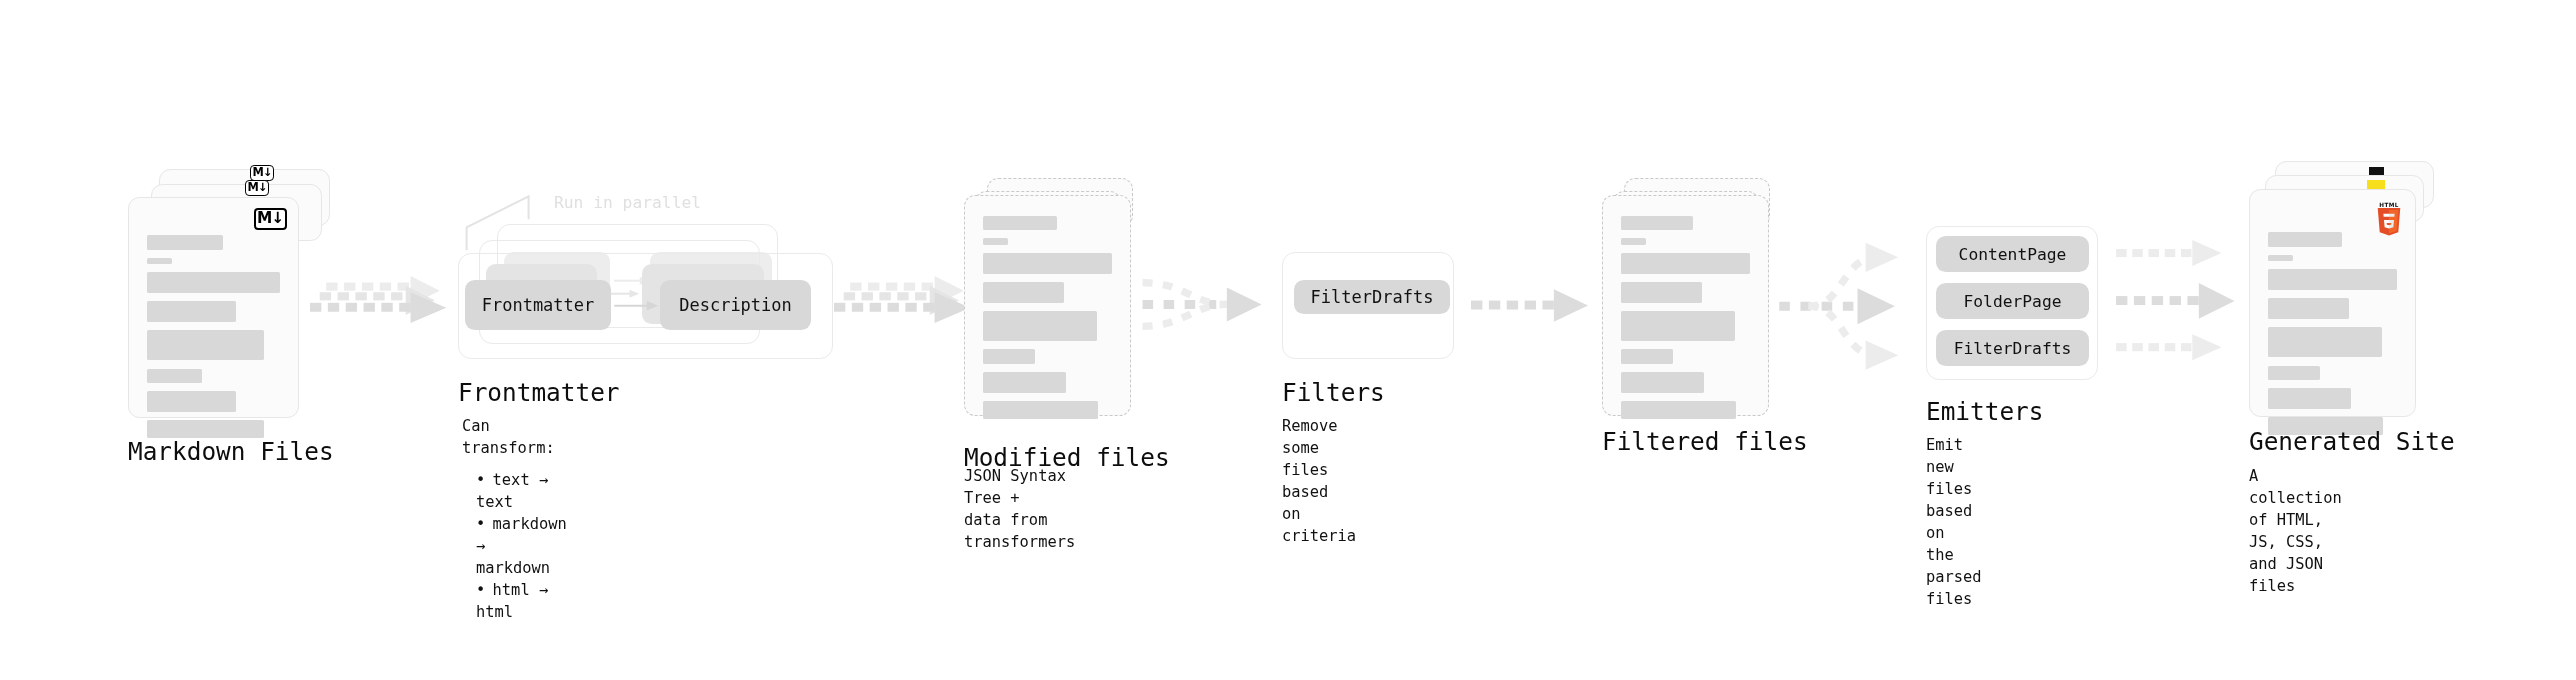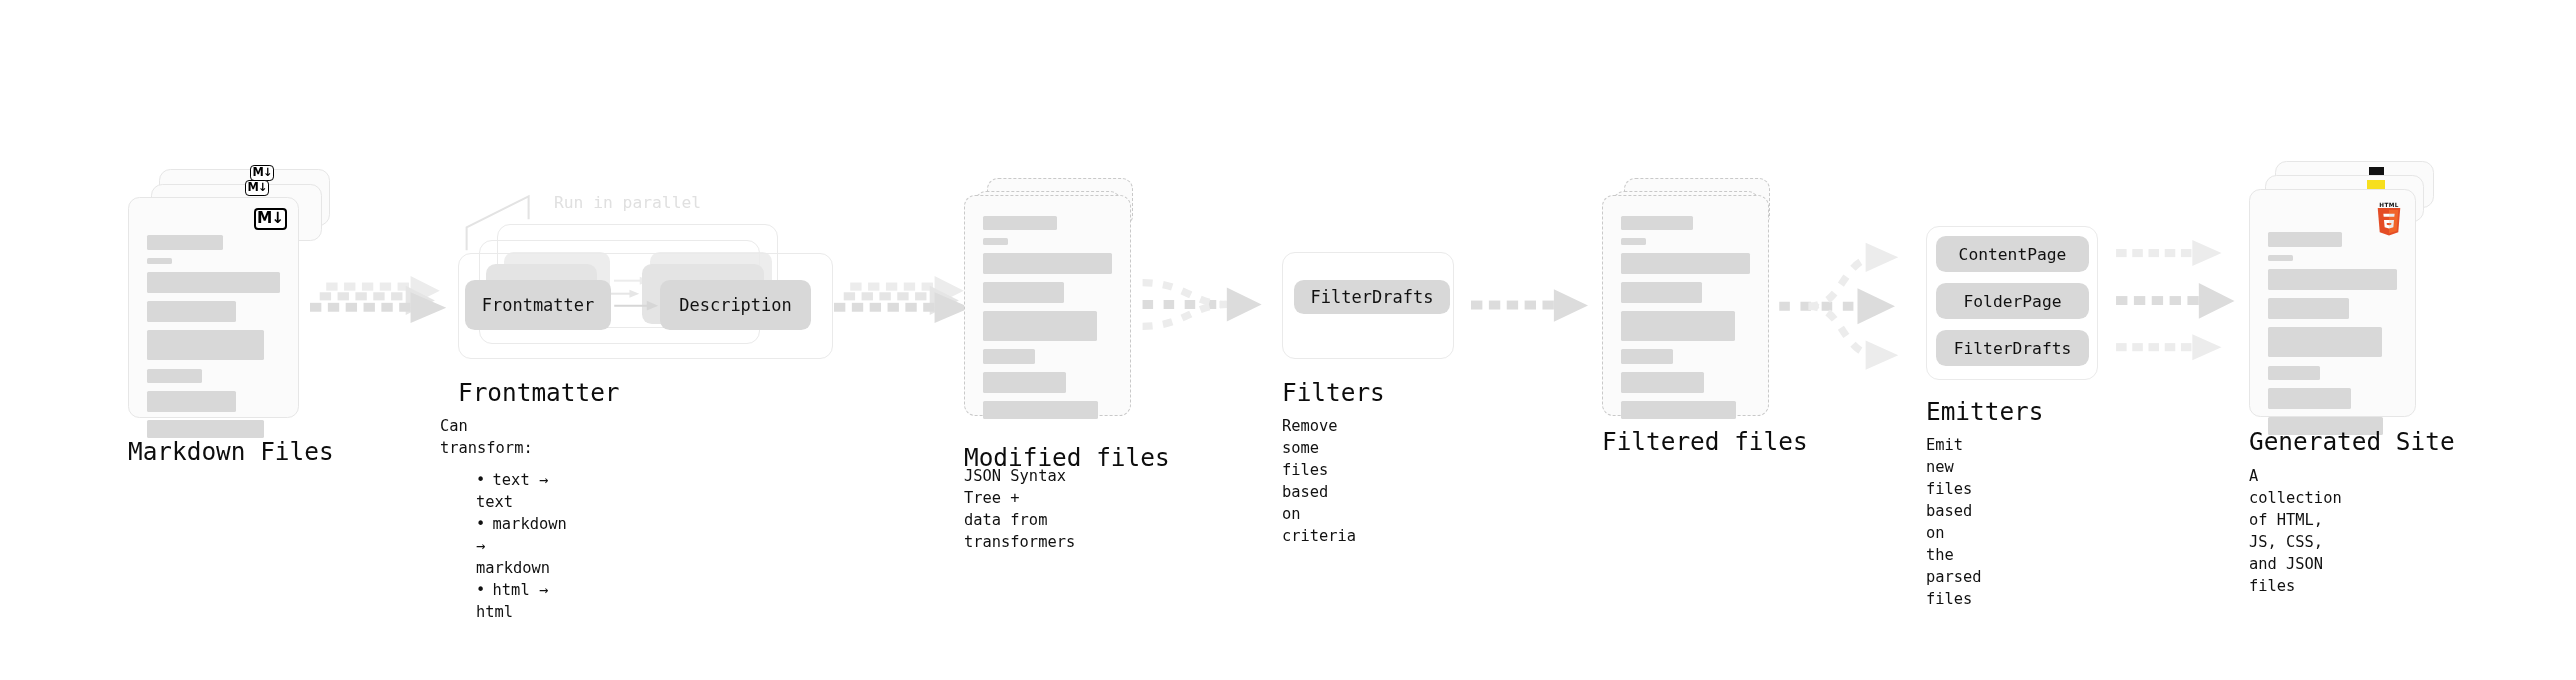--- a/index.html
+++ b/index.html
@@ -262,21 +262,21 @@
 
     <div class="groupbox" style="left:458px; top:253px; width:375px; height:106px;"></div>
     <div class="pill" style="left:465px; top:280px; width:146px; height:50px;">Frontmatter</div>
     <div class="pill" style="left:660px; top:280px; width:151px; height:50px;">Description</div>
     <svg class="arrowsvg" style="left:614px; top:300px;" width="46" height="11.4" viewBox="0 0 56 14">
       <path d="M0 7 L42 7" stroke="#d6d6d6" stroke-width="2.5" fill="none"></path>
       <path d="M40 1 L54 7 L40 13 Z" fill="#d6d6d6"></path>
     </svg>
 
     <div class="title" style="left:458px; top:378px;">Frontmatter</div>
-    <div class="sub" style="left:440px; top:415px;">Can transform:</div>
+    <div class="sub" style="left:462px; top:415px;">Can transform:</div>
     <div class="bullets" style="left:458px; top:437px;">
       <ul>
         <li>text → text</li>
         <li>markdown → markdown</li>
         <li>html → html</li>
       </ul>
     </div>
   </div>
 
   <svg class="arrowsvg" style="left:834px; top:276px;" width="146" height="65" viewBox="0 0 180 80">

